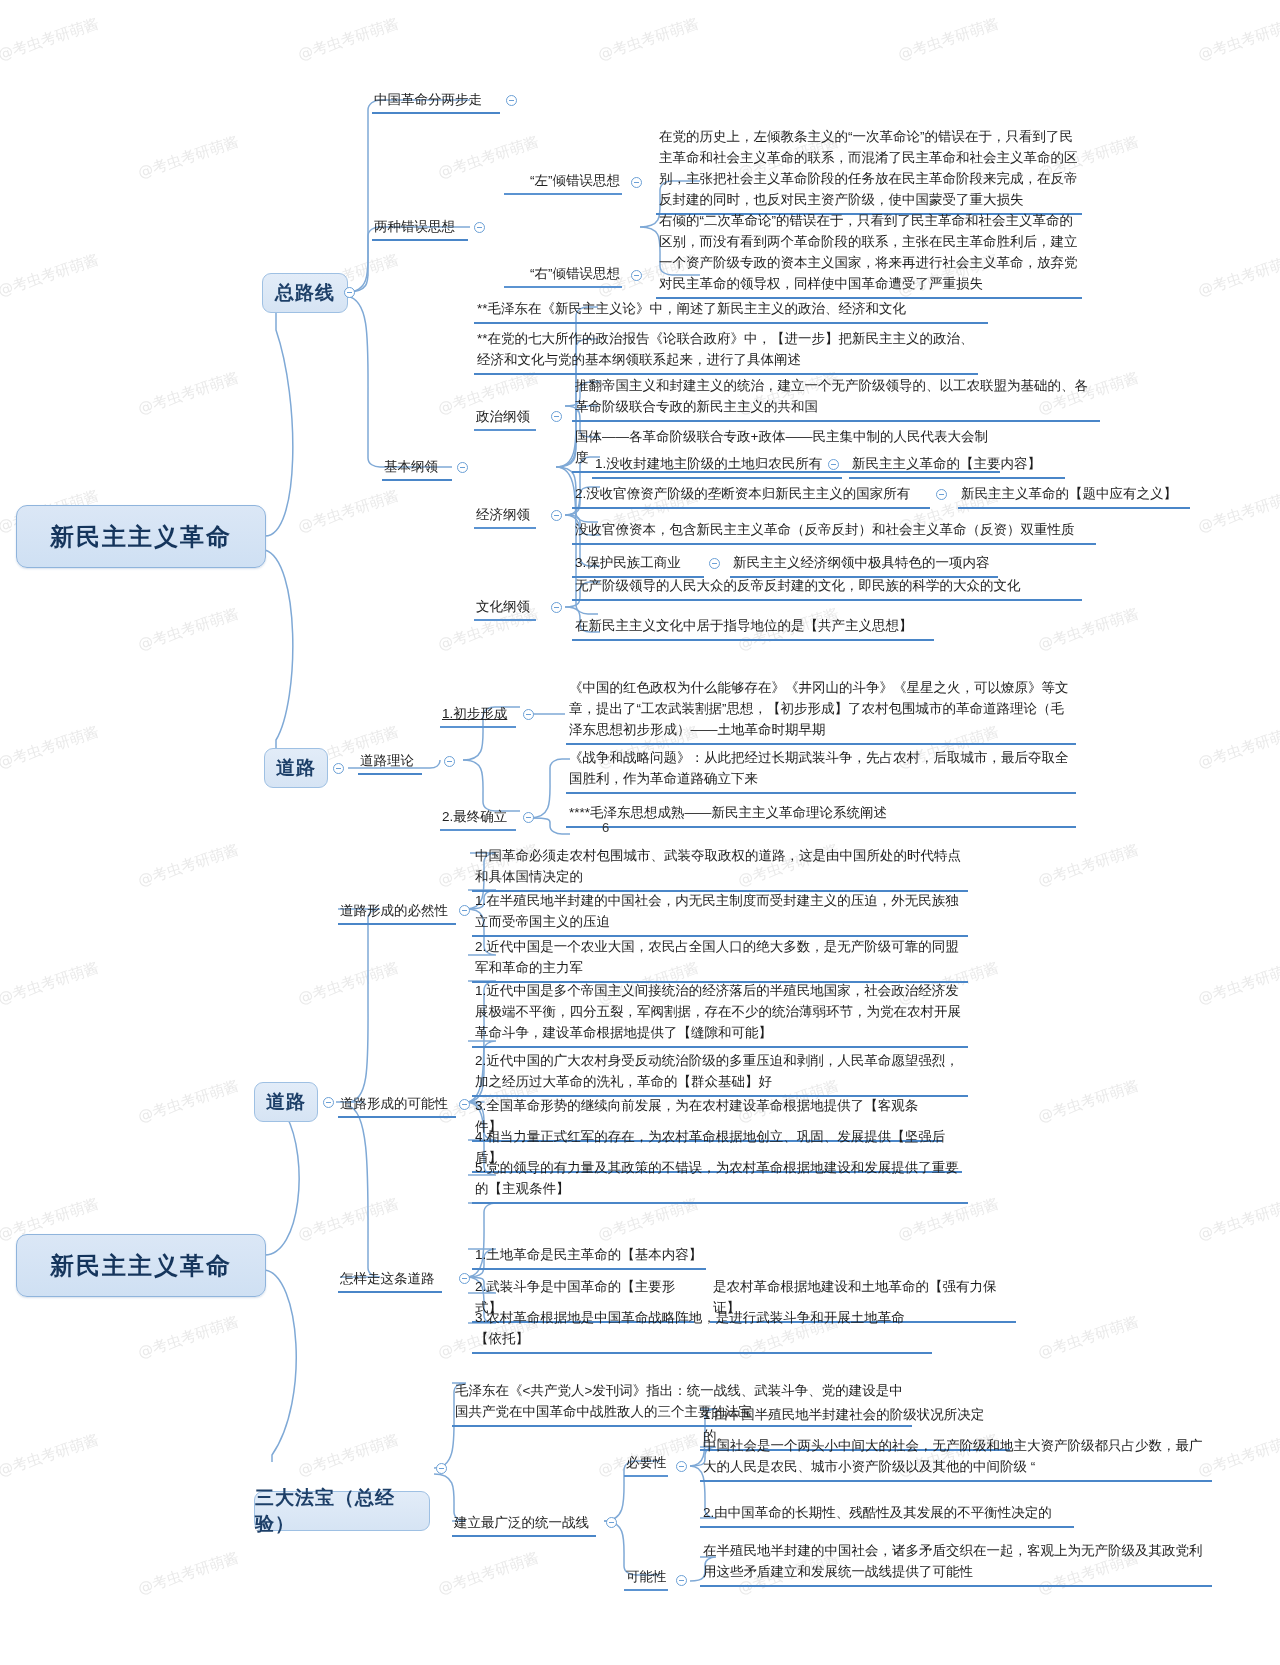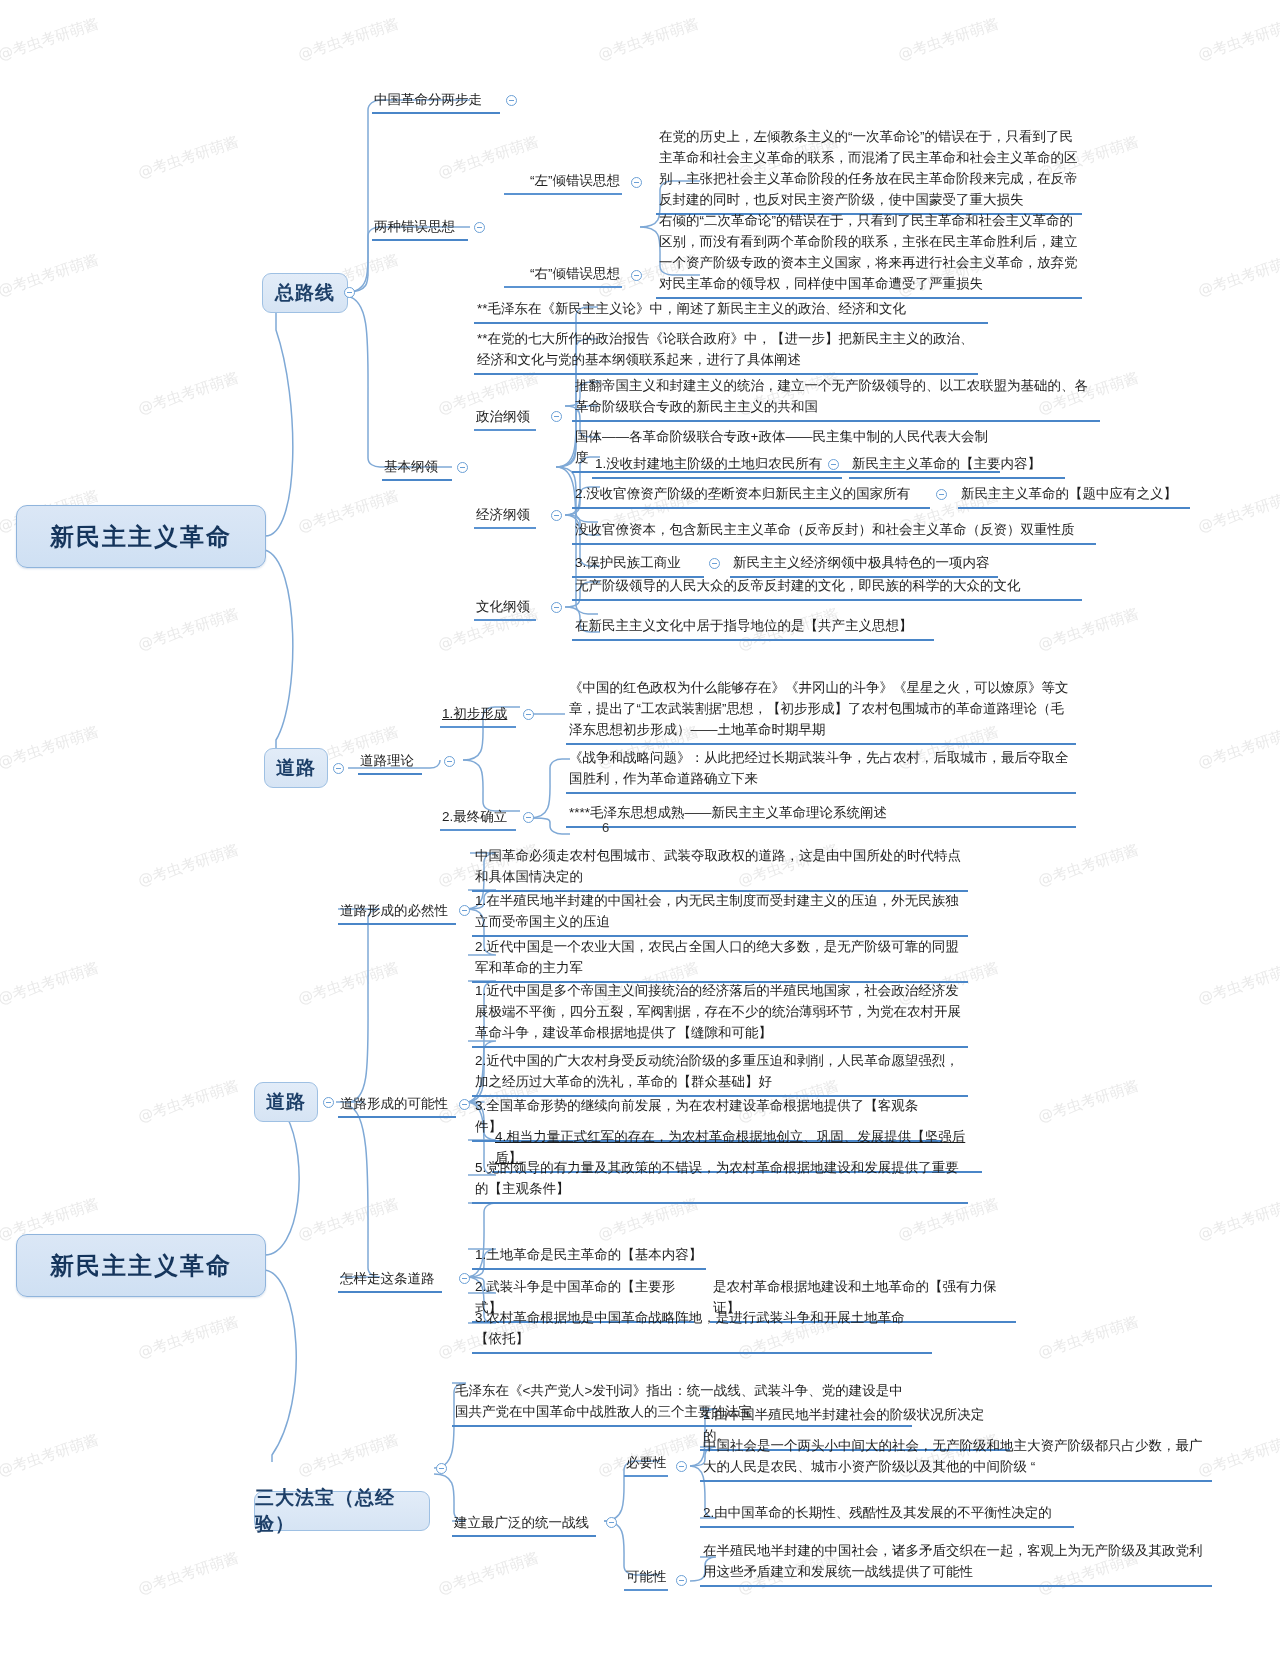--- a/index.html
+++ b/index.html
@@ -400,21 +400,21 @@
   <div class="tog" style="left:459px;top:1099px;"></div>
   <div class="leaf" style="left:472px;top:978px;width:496px;">
     <span>1.近代中国是多个帝国主义间接统治的经济落后的半殖民地国家，社会政治经济发展极端不平衡，四分五裂，军阀割据，存在不少的统治薄弱环节，为党在农村开展革命斗争，建设革命根据地提供了【缝隙和可能】</span>
   </div>
   <div class="leaf" style="left:472px;top:1048px;width:496px;">
     <span>2.近代中国的广大农村身受反动统治阶级的多重压迫和剥削，人民革命愿望强烈，加之经历过大革命的洗礼，革命的【群众基础】好</span>
   </div>
   <div class="leaf" style="left:472px;top:1093px;width:470px;">
     <span>3.全国革命形势的继续向前发展，为在农村建设革命根据地提供了【客观条件】</span>
   </div>
-  <div class="leaf" style="left:492px;top:1124px;width:490px;text-decoration:underline;">
+  <div class="leaf" style="left:472px;top:1124px;width:490px;">
     <span>4.相当力量正式红军的存在，为农村革命根据地创立、巩固、发展提供【坚强后盾】</span>
   </div>
   <div class="leaf" style="left:472px;top:1155px;width:496px;">
     <span>5.党的领导的有力量及其政策的不错误，为农村革命根据地建设和发展提供了重要的【主观条件】</span>
   </div>
 
   <div class="lab ul" style="left:338px;top:1268px;width:104px;">
     <span>怎样走这条道路</span>
   </div>
   <div class="tog" style="left:459px;top:1273px;"></div>

